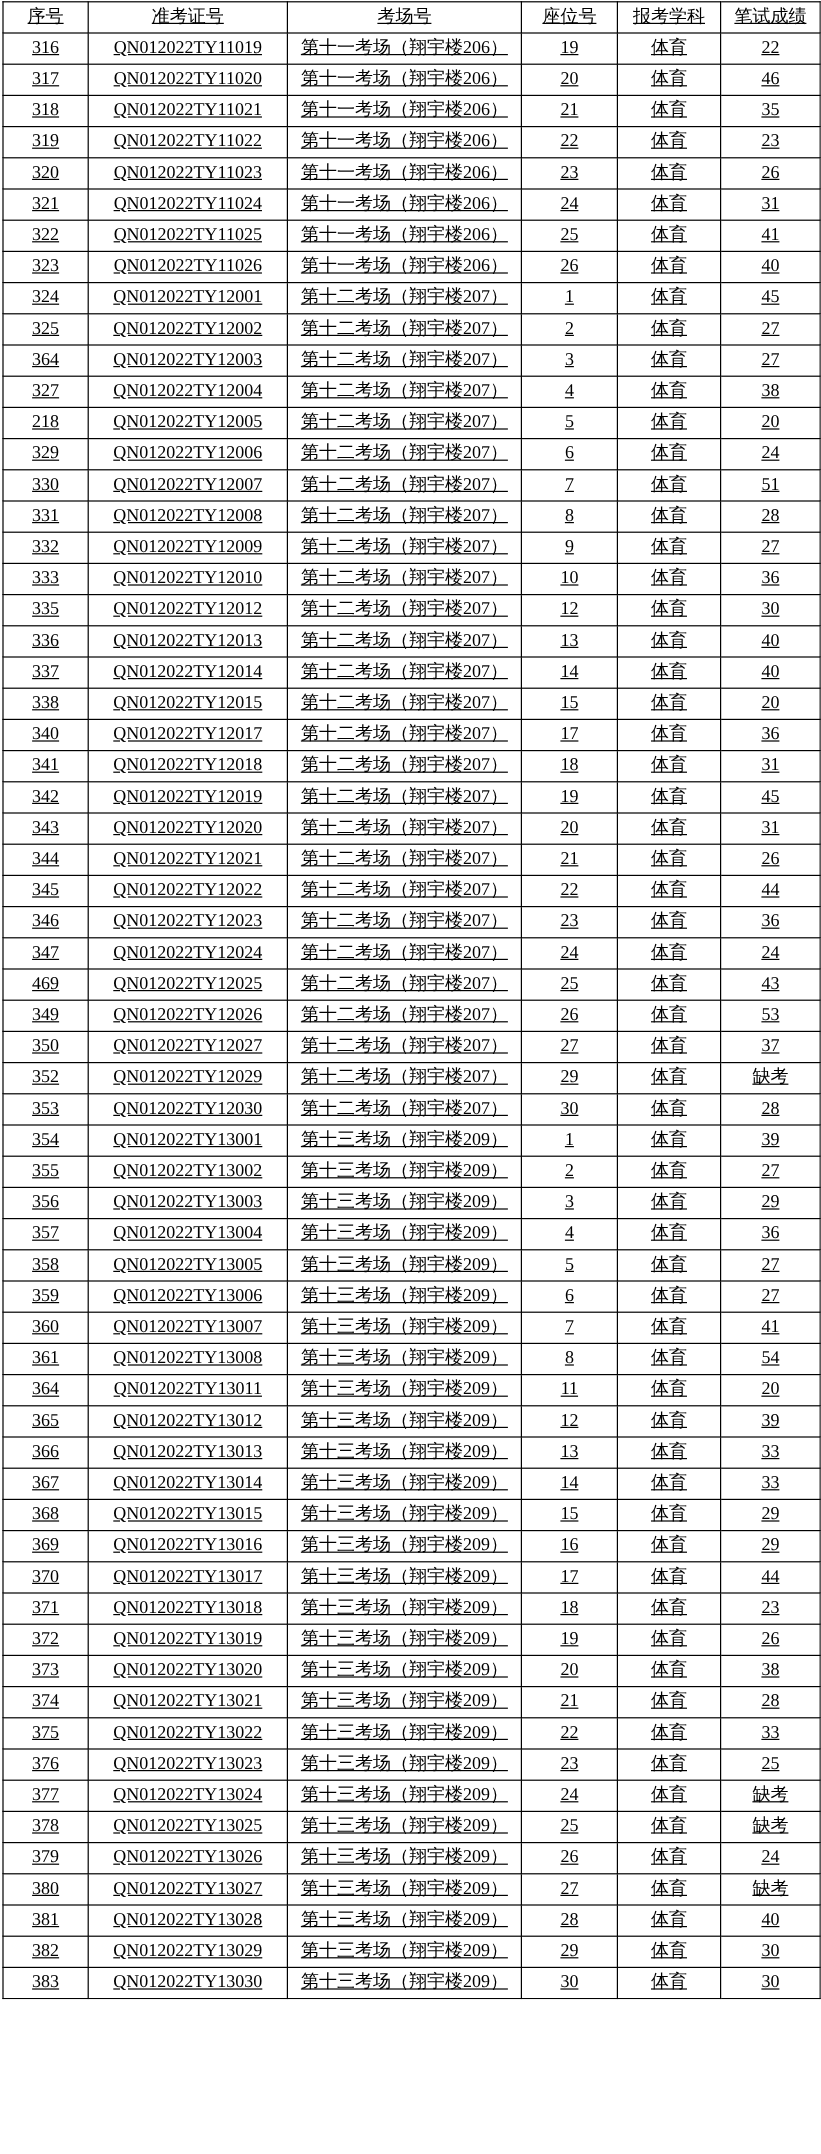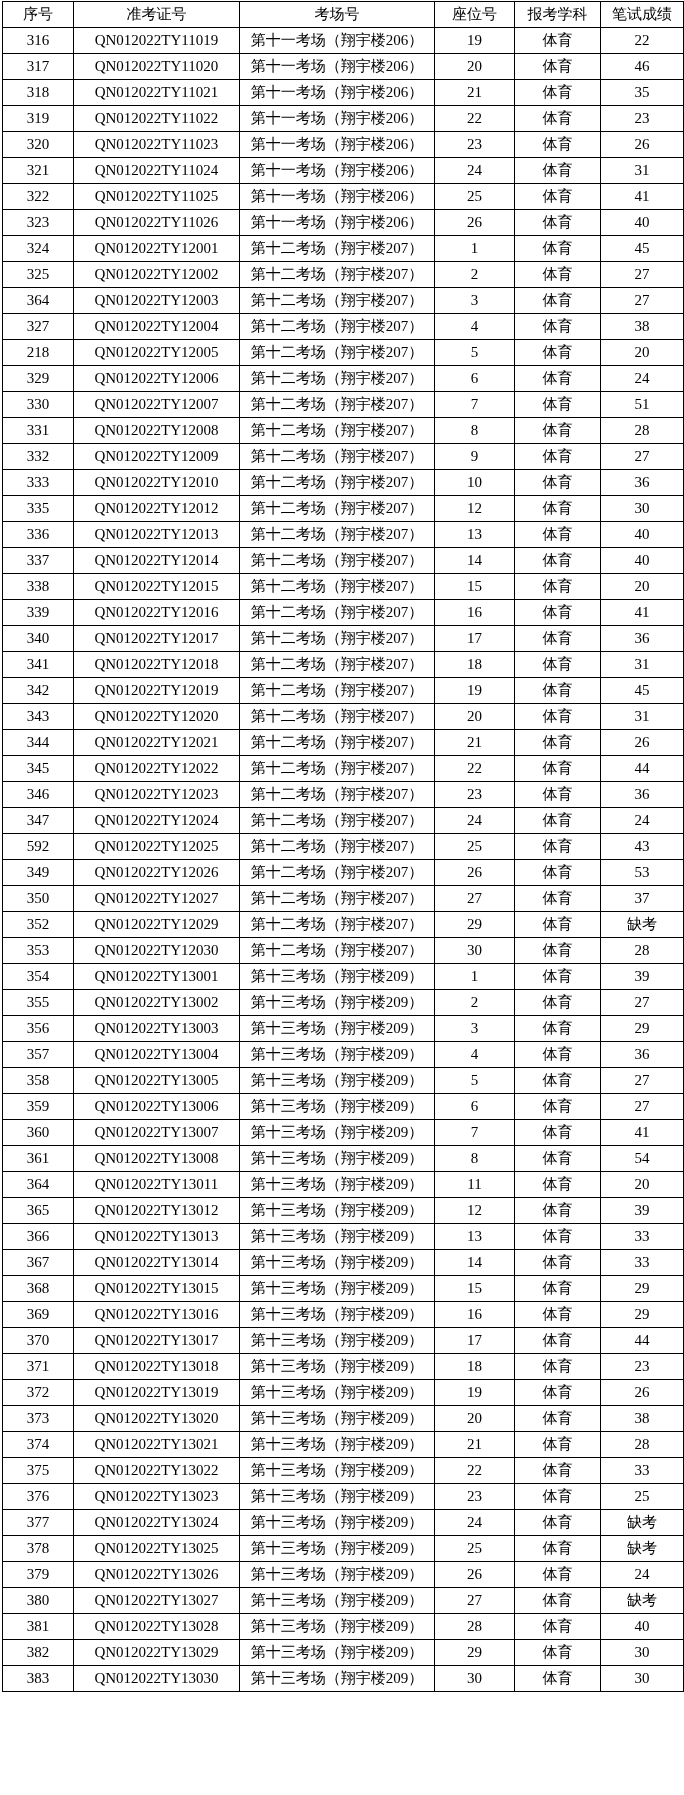--- a/index.html
+++ b/index.html
@@ -10,20 +10,21 @@
   body {
     width: 684px;
     font-family: "Liberation Serif", "DejaVu Serif", serif;
     color: #000000;
   }
   table.results {
     border-collapse: collapse;
     table-layout: fixed;
     width: 681px;
     margin: 1px 0 0 2px;
+    text-decoration: underline;
   }
   table.results th,
   table.results td {
     border: 1px solid #000000;
     font-weight: normal;
     text-align: center;
     vertical-align: middle;
     height: 25px;
     font-size: 15px;
     line-height: 25px;
@@ -234,28 +235,20 @@
       </tr>
       <tr>
         <td>338</td>
         <td>QN012022TY12015</td>
         <td>第十二考场（翔宇楼207）</td>
         <td>15</td>
         <td>体育</td>
         <td>20</td>
       </tr>
       <tr>
-        <td>339</td>
-        <td>QN012022TY12016</td>
-        <td>第十二考场（翔宇楼207）</td>
-        <td>16</td>
-        <td>体育</td>
-        <td>41</td>
-      </tr>
-      <tr>
         <td>340</td>
         <td>QN012022TY12017</td>
         <td>第十二考场（翔宇楼207）</td>
         <td>17</td>
         <td>体育</td>
         <td>36</td>
       </tr>
       <tr>
         <td>341</td>
         <td>QN012022TY12018</td>
@@ -306,21 +299,21 @@
       </tr>
       <tr>
         <td>347</td>
         <td>QN012022TY12024</td>
         <td>第十二考场（翔宇楼207）</td>
         <td>24</td>
         <td>体育</td>
         <td>24</td>
       </tr>
       <tr>
-        <td>592</td>
+        <td>469</td>
         <td>QN012022TY12025</td>
         <td>第十二考场（翔宇楼207）</td>
         <td>25</td>
         <td>体育</td>
         <td>43</td>
       </tr>
       <tr>
         <td>349</td>
         <td>QN012022TY12026</td>
         <td>第十二考场（翔宇楼207）</td>

